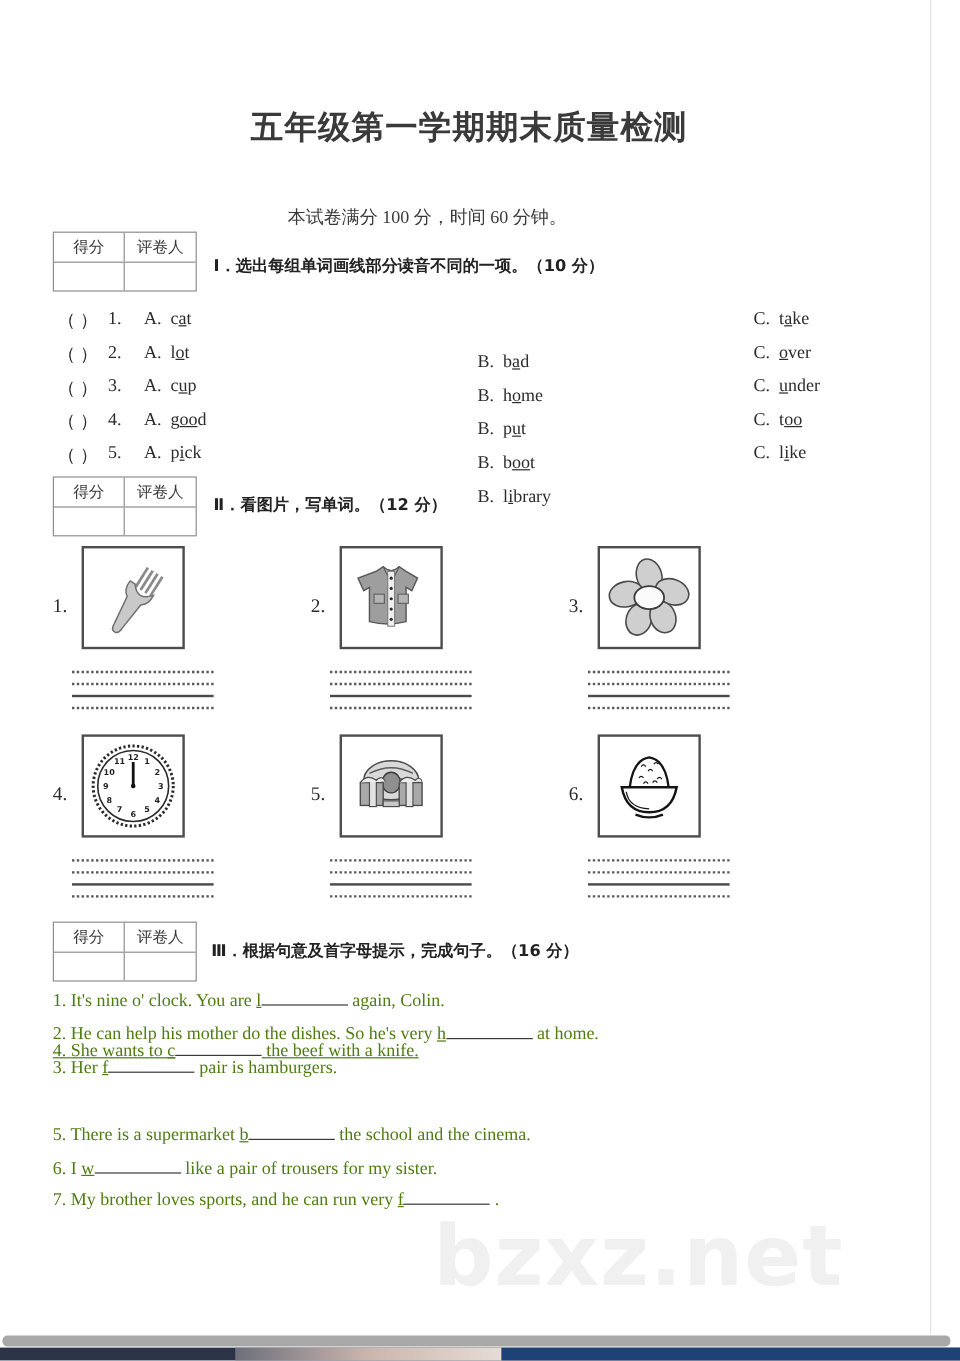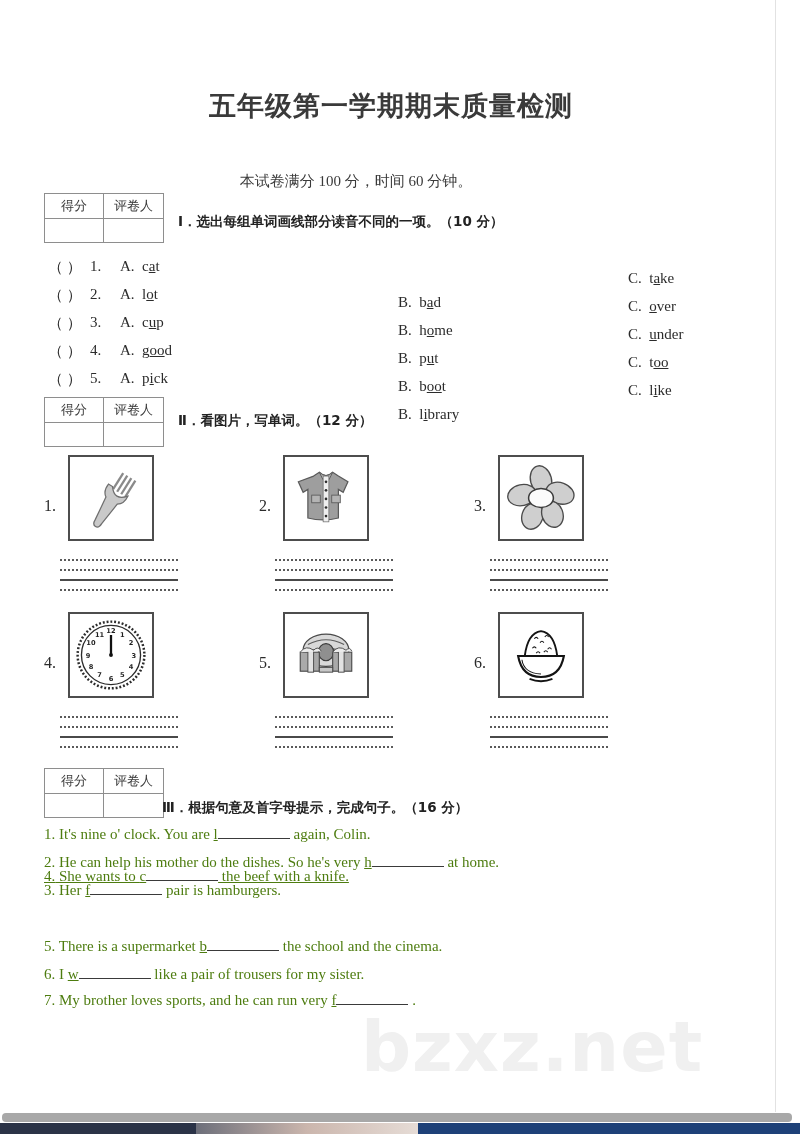--- a/index.html
+++ b/index.html
@@ -93,21 +93,21 @@
     left: 42px;
     width: 700px;
     height: 22px;
     font-size: 15px;
     color: #2b2b2b;
   }
   .mc-paren { position: absolute; left: 0; top: 0; }
   .mc-num   { position: absolute; left: 42px; top: 0; }
   .mc-a     { position: absolute; left: 72px; top: 0; }
   .mc-b     { position: absolute; left: 350px; top: 0; margin-top: 36px; }
-  .mc-c     { position: absolute; left: 580px; top: 12px; text-align: right; }
+  .mc-c     { position: absolute; left: 580px; top: 0; text-align: right; }
   .u { text-decoration: underline; text-underline-offset: 1px; }
   
   .pic-cell { position: absolute; width: 200px; height: 150px; }
   .pic-idx {
     position: absolute; left: 0; top: 42px;
     font-size: 16px; color: #2b2b2b;
   }
   .pic-frame {
     position: absolute; left: 24px; top: 0;
     width: 86px; height: 86px;
@@ -398,21 +398,21 @@
     <div class="scorebox" style="left:38px; top:768px;">
       <div class="sb-row">
         <div class="sb-cell">得分</div>
         <div class="sb-cell">评卷人</div>
       </div>
       <div class="sb-row">
         <div class="sb-cell"></div>
         <div class="sb-cell"></div>
       </div>
     </div>
-    <div class="sec-head" style="left:156px; top:784px;margin-top:15px;">Ⅲ．根据句意及首字母提示，完成句子。（16 分）</div>
+    <div class="sec-head" style="left:170px; top:784px;">Ⅲ．根据句意及首字母提示，完成句子。（16 分）</div>
 
     <div class="fib" style="top:826px;">
       <span>1.</span>
       <span>It's nine o'  clock. You are </span><span class="blank-lead">l</span><span class="blank" style="width:72px;"></span><span> again, Colin.</span>
     </div>
 
     <div class="fib" style="top:854px;">
       <span>2.</span>
       <span>He can help his mother do the dishes. So he's very </span><span class="blank-lead">h</span><span class="blank" style="width:72px;"></span><span> at home.</span>
     </div>

